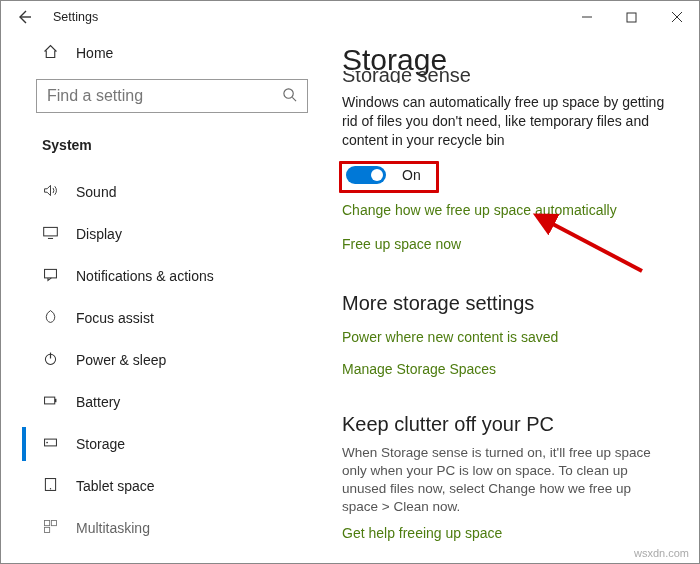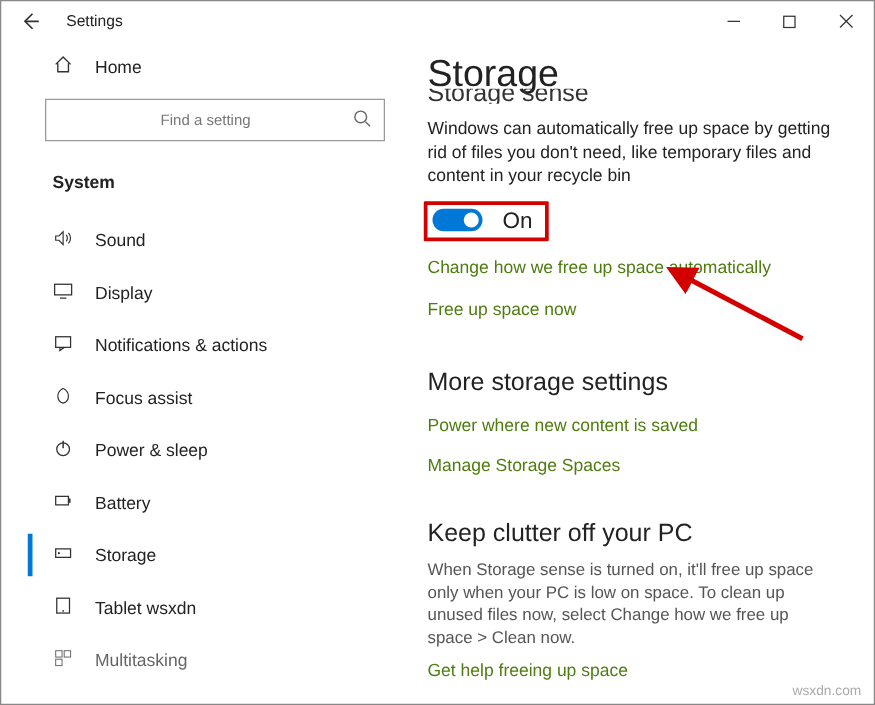--- a/index.html
+++ b/index.html
@@ -40,22 +40,22 @@
   }
   .sb-home .icon { width: 22px; flex-shrink:0; }
   .sb-search {
     margin-top: 8px; height: 34px;
     border: 1px solid #999; display: flex;
     align-items: center; padding: 0 10px;
     color: #666;
   }
   .sb-search input {
     border: none; outline: none; flex: 1;
-    font-size: 12px; font-style: normal;
-    color:#1d4ed8; background: transparent; text-align: center;
+    font-size: 16px; font-style: normal;
+    color:#1d4ed8; background: transparent;
   }
   .sb-search input::placeholder { color: #777; }
   .sb-group {
     margin-top: 24px; margin-bottom: 18px;
     padding-left: 6px;
     font-weight: 600; font-size: 14px;
   }
   .sb-item {
     display: flex; align-items: center;
     height: 42px; padding-left: 6px;
@@ -93,21 +93,21 @@
   }
   .toggle {
     width: 40px; height: 18px; border-radius: 9px;
     background: #0078d7; position: relative;
   }
   .toggle .knob {
     position: absolute; right: 3px; top: 3px;
     width: 12px; height: 12px; border-radius: 50%;
     background: #fff;
   }
-  .toggle-label { margin-left: 16px; font-size: 18px; }
+  .toggle-label { margin-left: 16px; font-size: 14px; }
   .highlight-box {
     position: absolute;
     border: 3px solid #d40000;
     border-radius: 1px;
     pointer-events: none;
   }
   .link {
     color: #4d7c0f; font-size: 14px;
     margin-top: 14px; display: block;
     cursor: default; width: max-content;
@@ -254,21 +254,21 @@
       <span class="label">Storage</span>
     </div>
 
     <div class="sb-item">
       <span class="icon">
         <svg width="17" height="17" viewBox="0 0 20 20">
             <rect x="4" y="3" width="12" height="14" stroke="#333" stroke-width="1.2" fill="none"></rect>
             <circle cx="10" cy="15" r="0.8" fill="#333"></circle>
           </svg>
       </span>
-      <span class="label">Tablet wsxdn</span>
+      <span class="label">Tablet space</span>
     </div>
 
     <div class="sb-item" style="opacity:.7">
       <span class="icon">
         <svg width="17" height="17" viewBox="0 0 20 20">
             <rect x="3" y="3" width="6" height="6" stroke="#333" fill="none"></rect>
             <rect x="11" y="3" width="6" height="6" stroke="#333" fill="none"></rect>
             <rect x="3" y="11" width="6" height="6" stroke="#333" fill="none"></rect>
           </svg>
       </span>

